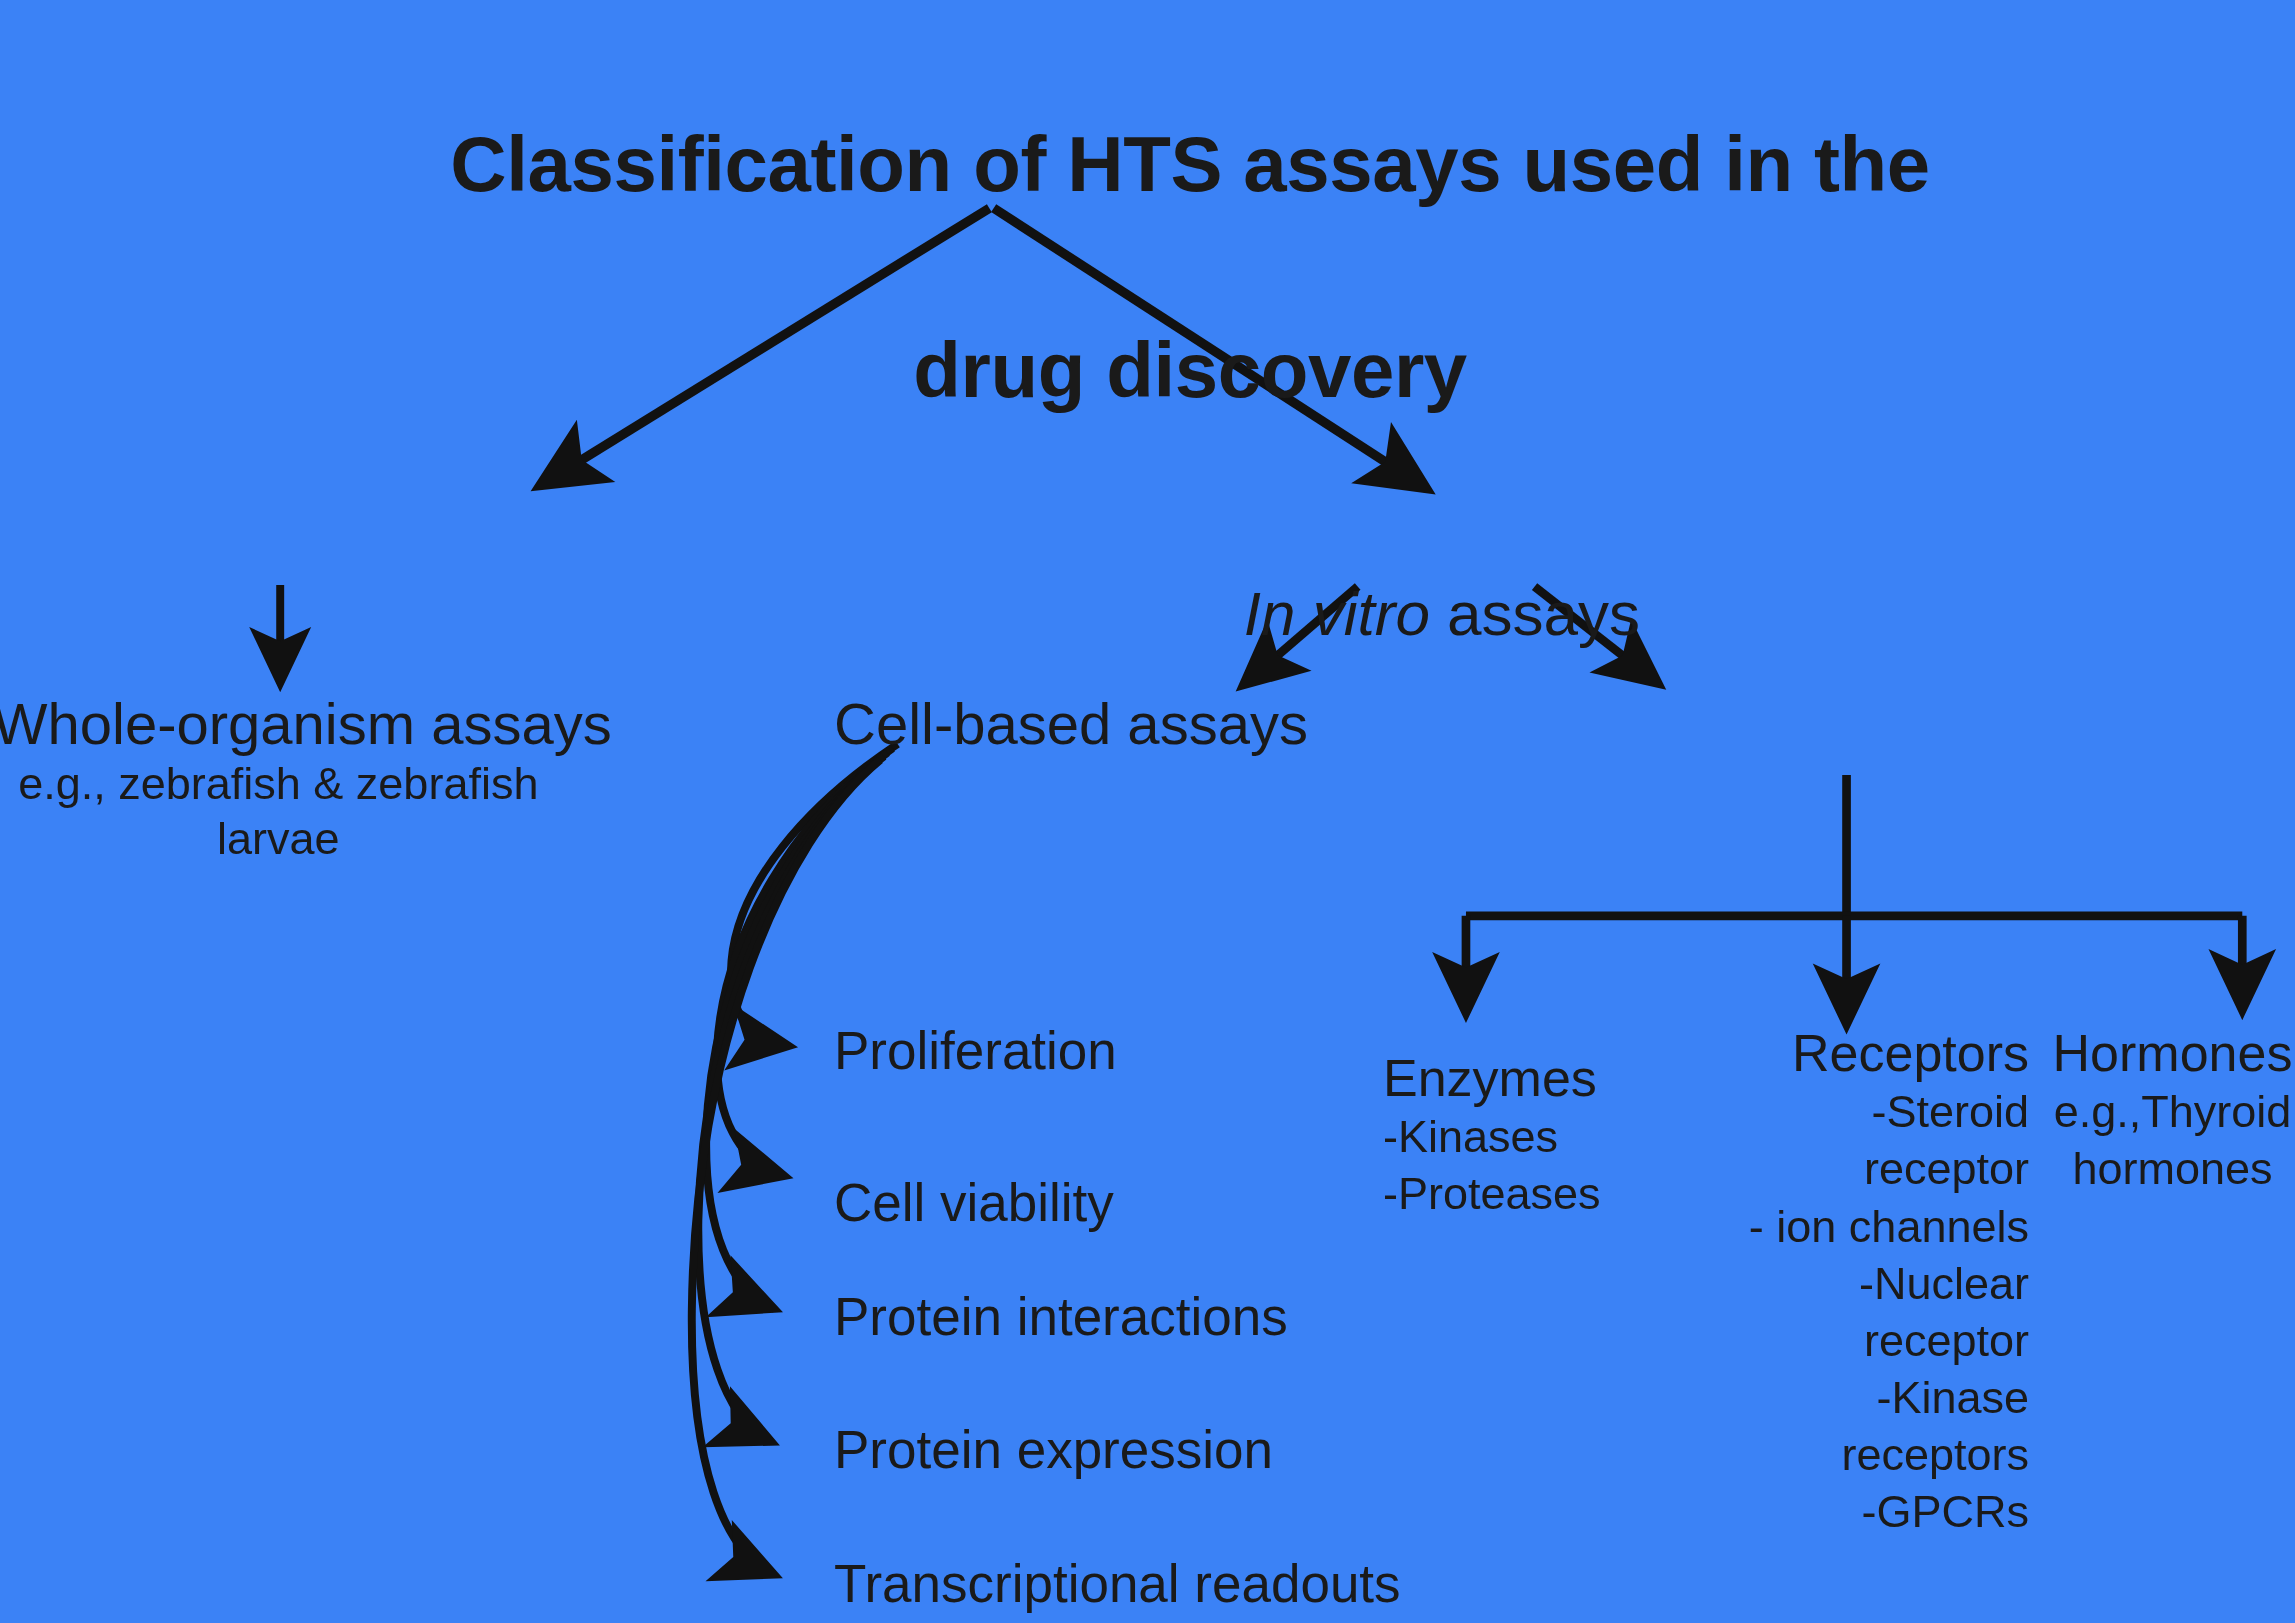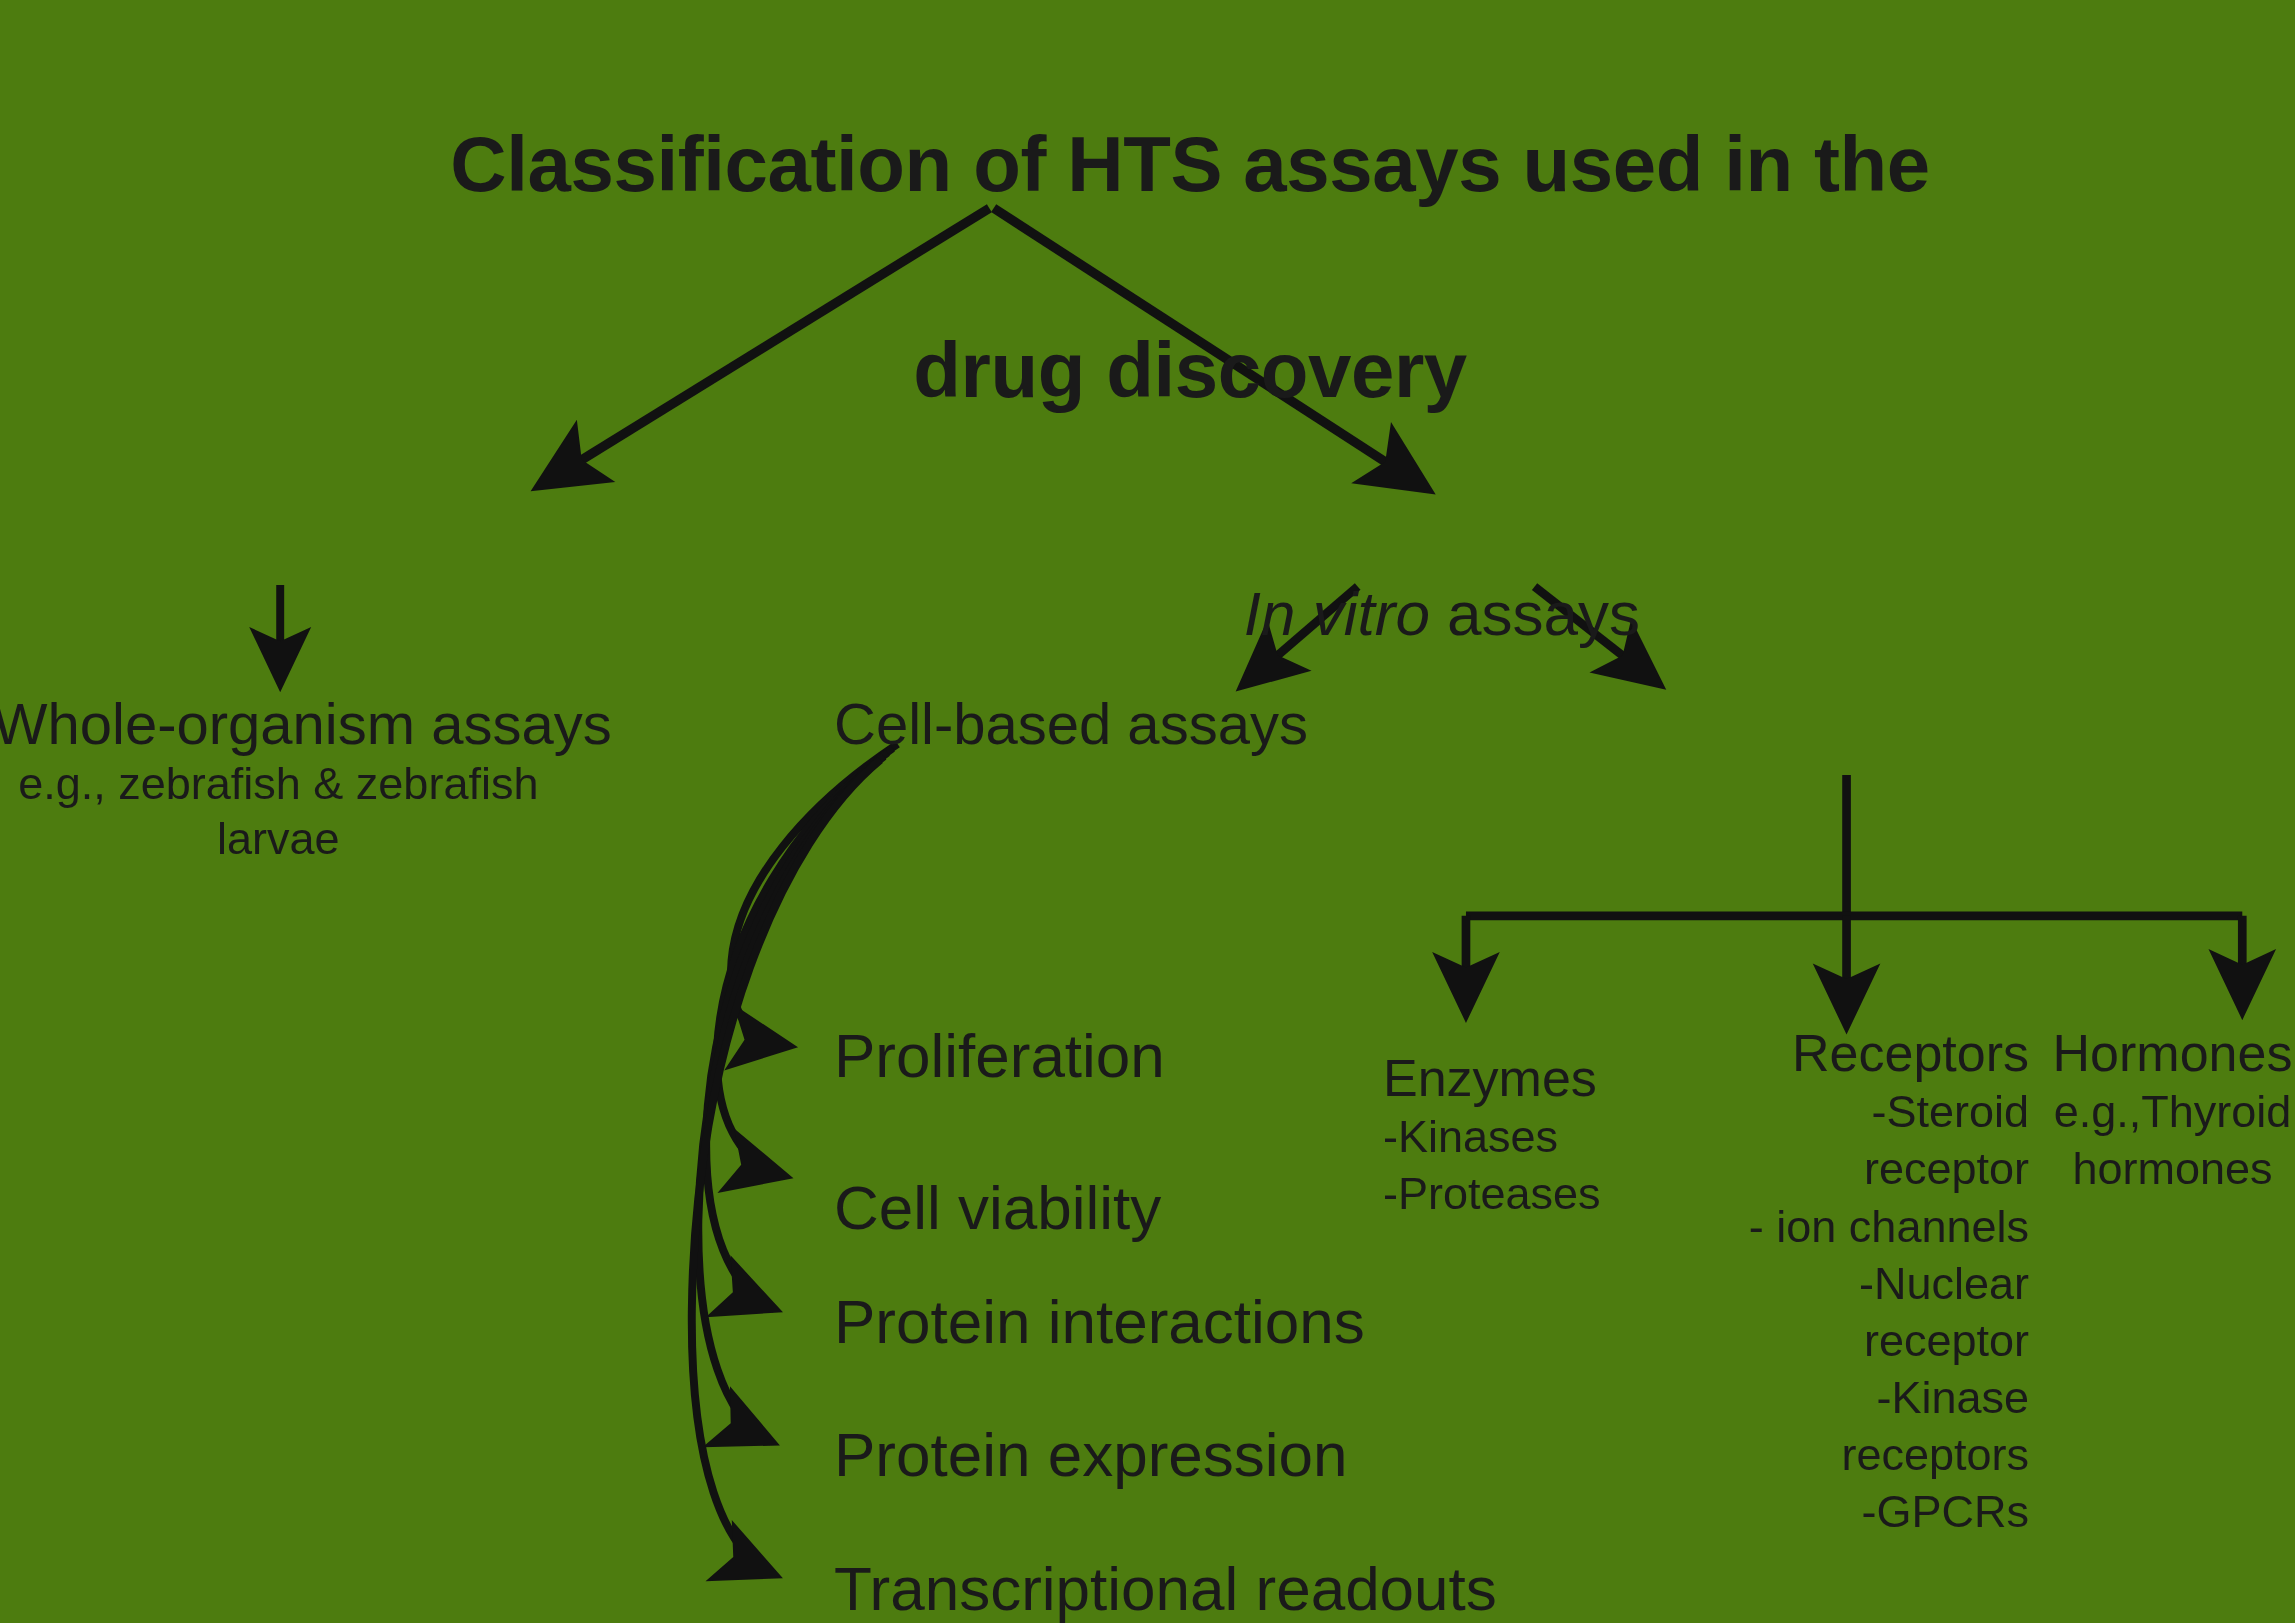--- a/index.html
+++ b/index.html
@@ -8,21 +8,21 @@
     background: #ffffff;
   }
   body {
     font-family: "Liberation Sans", sans-serif;
     color: #1a1a1a;
   }
   #canvas {
     position: relative;
     width: 2295px;
     height: 1623px;
-    background: #4d7c0f;
+    background: #3b82f6;
     overflow: hidden;
   }
   #wires {
     position: absolute;
     inset: 0;
     width: 2295px;
     height: 1623px;
     pointer-events: none;
   }
   .lbl {
@@ -69,21 +69,21 @@
     left: -7.2px;
     top: 757px;
     width: 571px;
     text-align: center;
     font-size: 45px;
     line-height: 1.22;
   }
 
   
   .leaf {
-    font-size: 62px;
+    font-size: 53px;
     text-align: left;
     left: 834px;
   }
   #leaf-0 { top: 1020px; }
   #leaf-1 { top: 1172px; }
   #leaf-2 { top: 1286px; }
   #leaf-3 { top: 1419px; }
   #leaf-4 { top: 1553px; }
 
   

